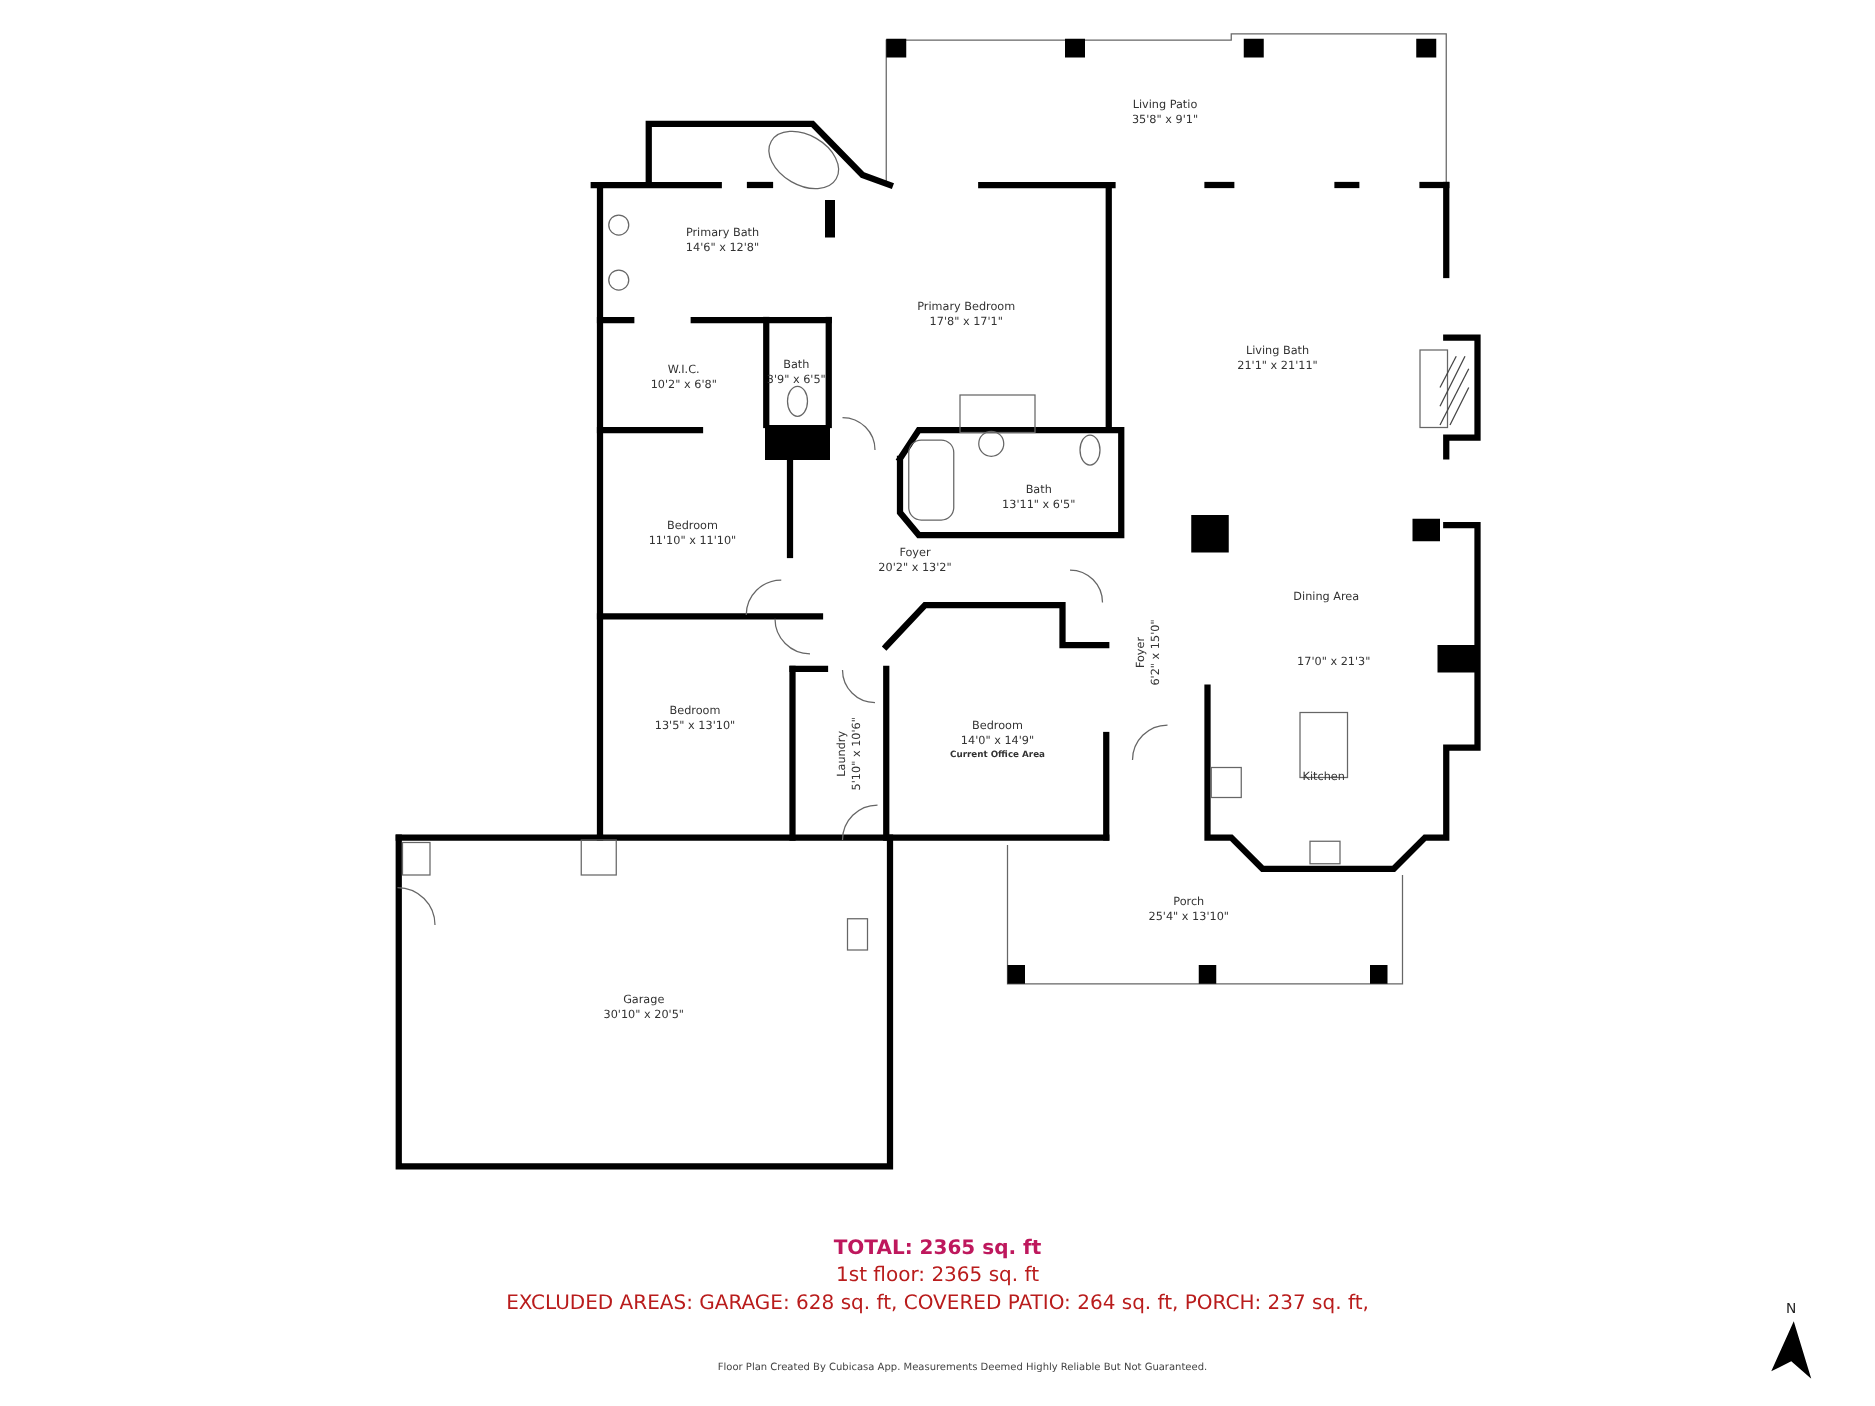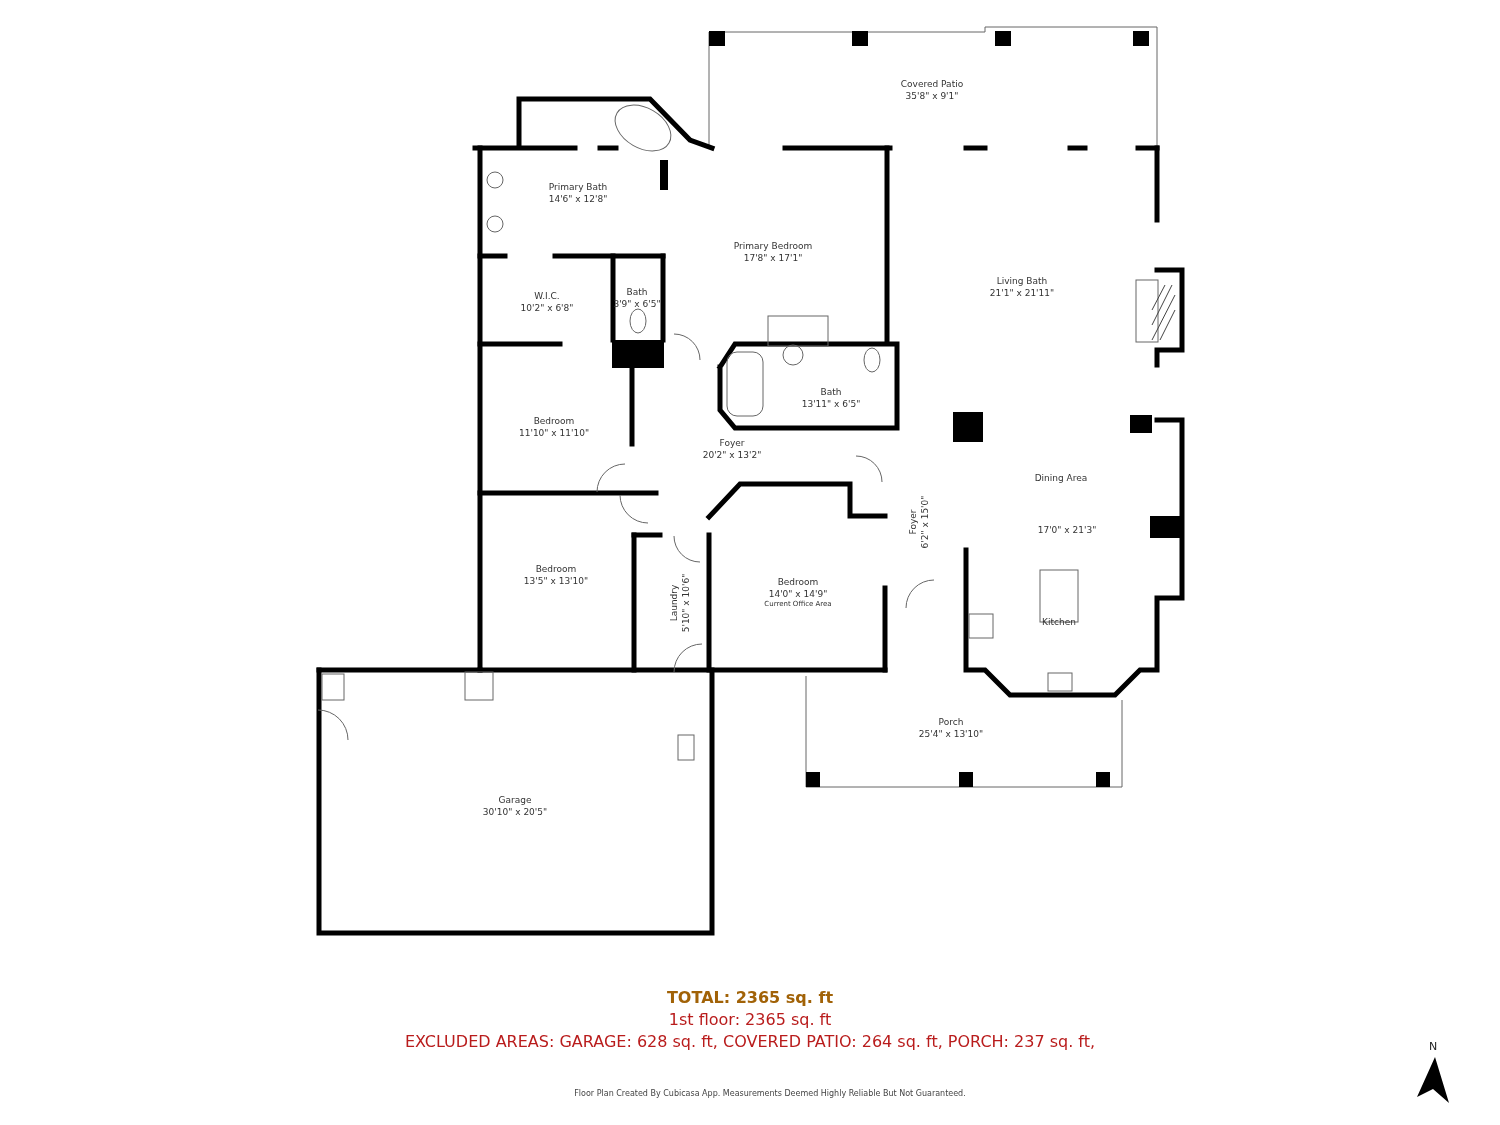--- a/index.html
+++ b/index.html
@@ -1,23 +1,23 @@
 <!DOCTYPE html>
 <html><head>
 <meta charset="utf-8">
 <style>
   html, body { margin:0; padding:0; background:#ffffff; }
   body { width:1500px; height:1125px; position:relative; overflow:hidden; font-family:"DejaVu Sans", sans-serif; color:#222; }
   #plan { position:absolute; left:0; top:0; width:1500px; height:1125px; }
   .room-label { position:absolute; transform:translate(-50%,-50%); text-align:center; font-size:9px; line-height:12px; color:#333; white-space:nowrap; }
   .room-label .dim { display:block; }
-  .room-label .note { display:block; font-size:7px; font-weight:normal; line-height:9px; }
+  .room-label .note { display:block; font-size:7px; font-weight:bold; line-height:9px; }
   .vertical { transform:translate(-50%,-50%) rotate(-90deg); }
   .summary { position:absolute; left:0; width:1500px; text-align:center; top:987px; }
-  .summary .total { font-size:16px; font-weight:bold; line-height:22px; color:#a16207; }
+  .summary .total { font-size:16px; font-weight:bold; line-height:22px; color:#be185d; }
   .summary .line { font-size:16px; line-height:22px; color:#b91c1c; }
   .disclaimer { position:absolute; left:0; width:1500px; top:1089px; text-align:center; font-size:8px; color:#444;padding-left:20px; }
   .north { position:absolute; left:1413px; top:1040px; width:40px; height:70px; text-align:center; }
   .north .n { font-size:11px; color:#222; display:block; }
 </style>
 </head>
 <body>
 
 <svg id="plan" viewBox="0 0 1500 1125" xmlns="http://www.w3.org/2000/svg">
   <g fill="none" stroke="#666" stroke-width="1">
@@ -116,21 +116,21 @@
 
   <g stroke="#444" stroke-width="1">
     <line x1="1152" y1="310" x2="1165" y2="285"></line>
     <line x1="1152" y1="325" x2="1172" y2="285"></line>
     <line x1="1152" y1="340" x2="1175" y2="295"></line>
     <line x1="1160" y1="340" x2="1175" y2="310"></line>
   </g>
 </svg>
 
 <div class="room-label" style="left:932px;top:90px">
-  <span>Covered Patio</span>
+  <span>Living Patio</span>
   <span class="dim">35'8" x 9'1"</span>
 </div>
 <div class="room-label" style="left:578px;top:193px">
   <span>Primary Bath</span>
   <span class="dim">14'6" x 12'8"</span>
 </div>
 <div class="room-label" style="left:773px;top:252px">
   <span>Primary Bedroom</span>
   <span class="dim">17'8" x 17'1"</span>
 </div>

